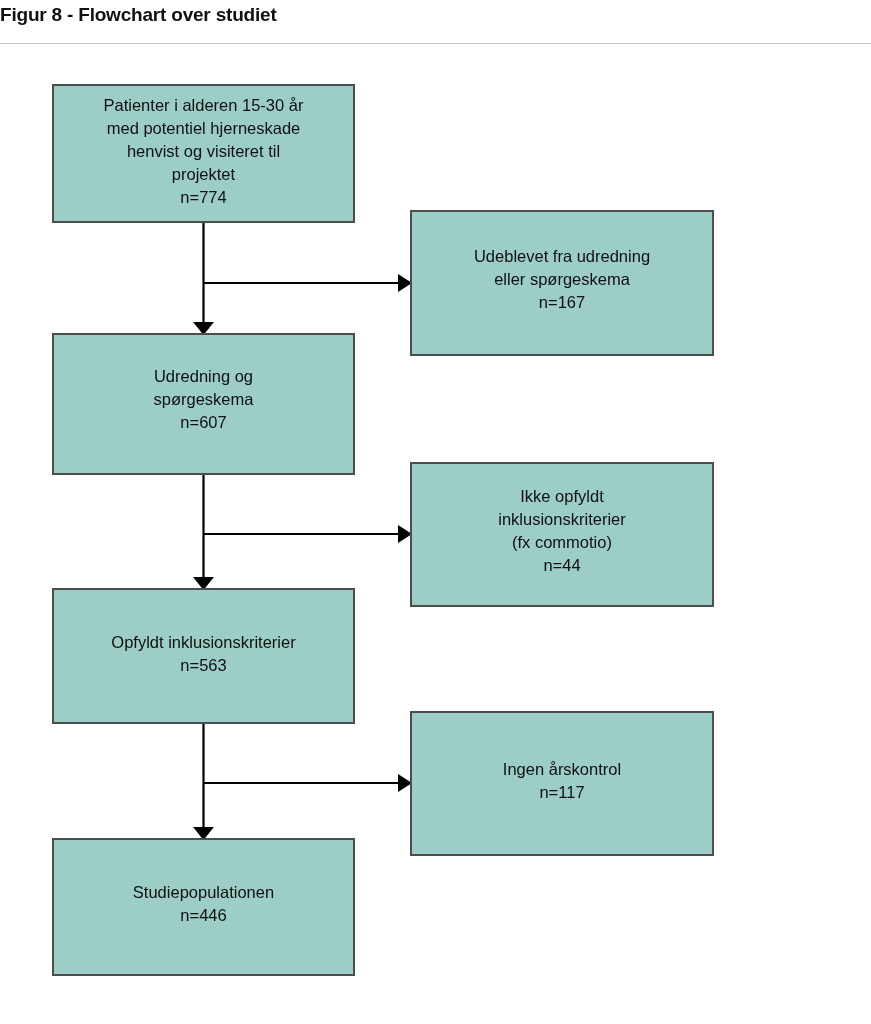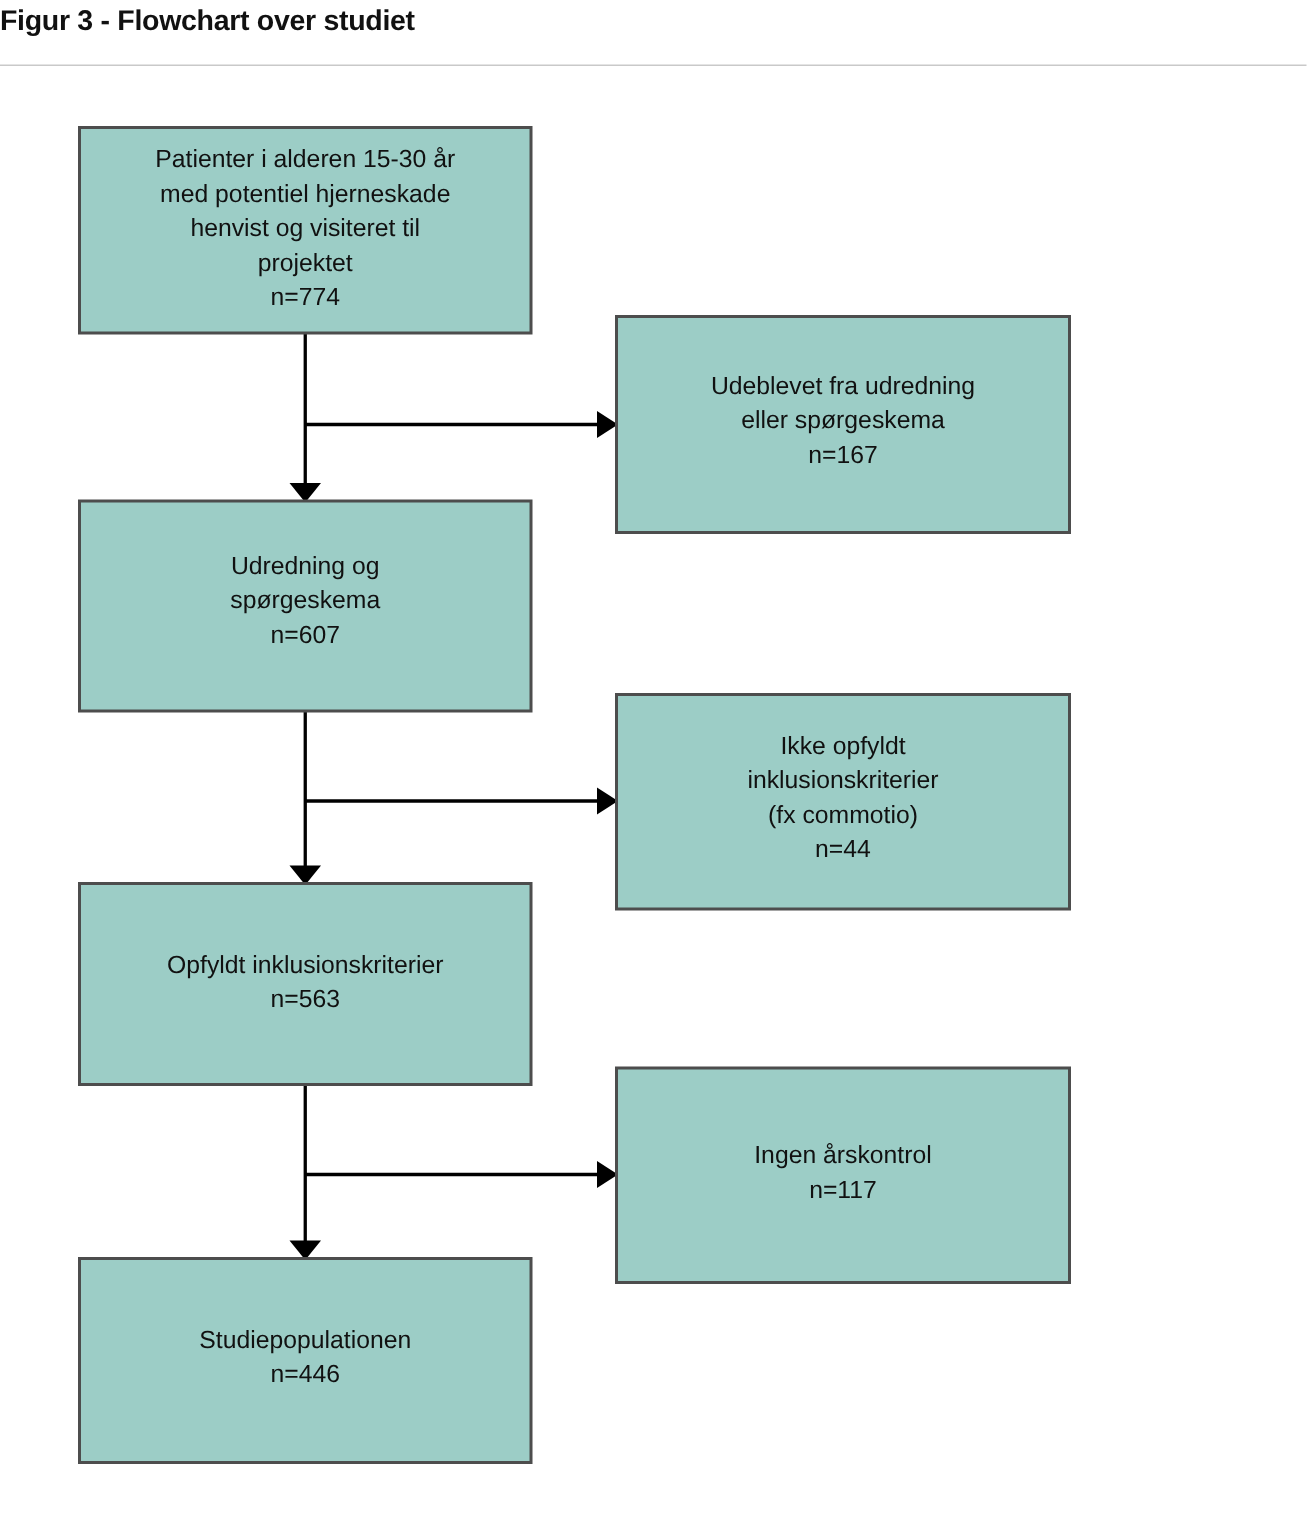--- a/index.html
+++ b/index.html
@@ -67,21 +67,21 @@
   .connector-arrow {
     fill: #000000;
     stroke: none;
   }
 </style>
 </head>
 <body>
 
 <div id="figure-root">
 
-  <div class="figure-title">Figur 3 - Flowchart over studiet</div>
+  <div class="figure-title">Figur 8 - Flowchart over studiet</div>
 
   <div class="title-divider"></div>
 
   <svg class="flow-canvas" viewBox="0 0 871 1024" width="871" height="1024">
 
     <g>
       <line class="connector-line" x1="203.5" y1="222" x2="203.5" y2="325"></line>
       <polygon class="connector-arrow" points="193,322 214,322 203.5,335"></polygon>
     </g>
 

